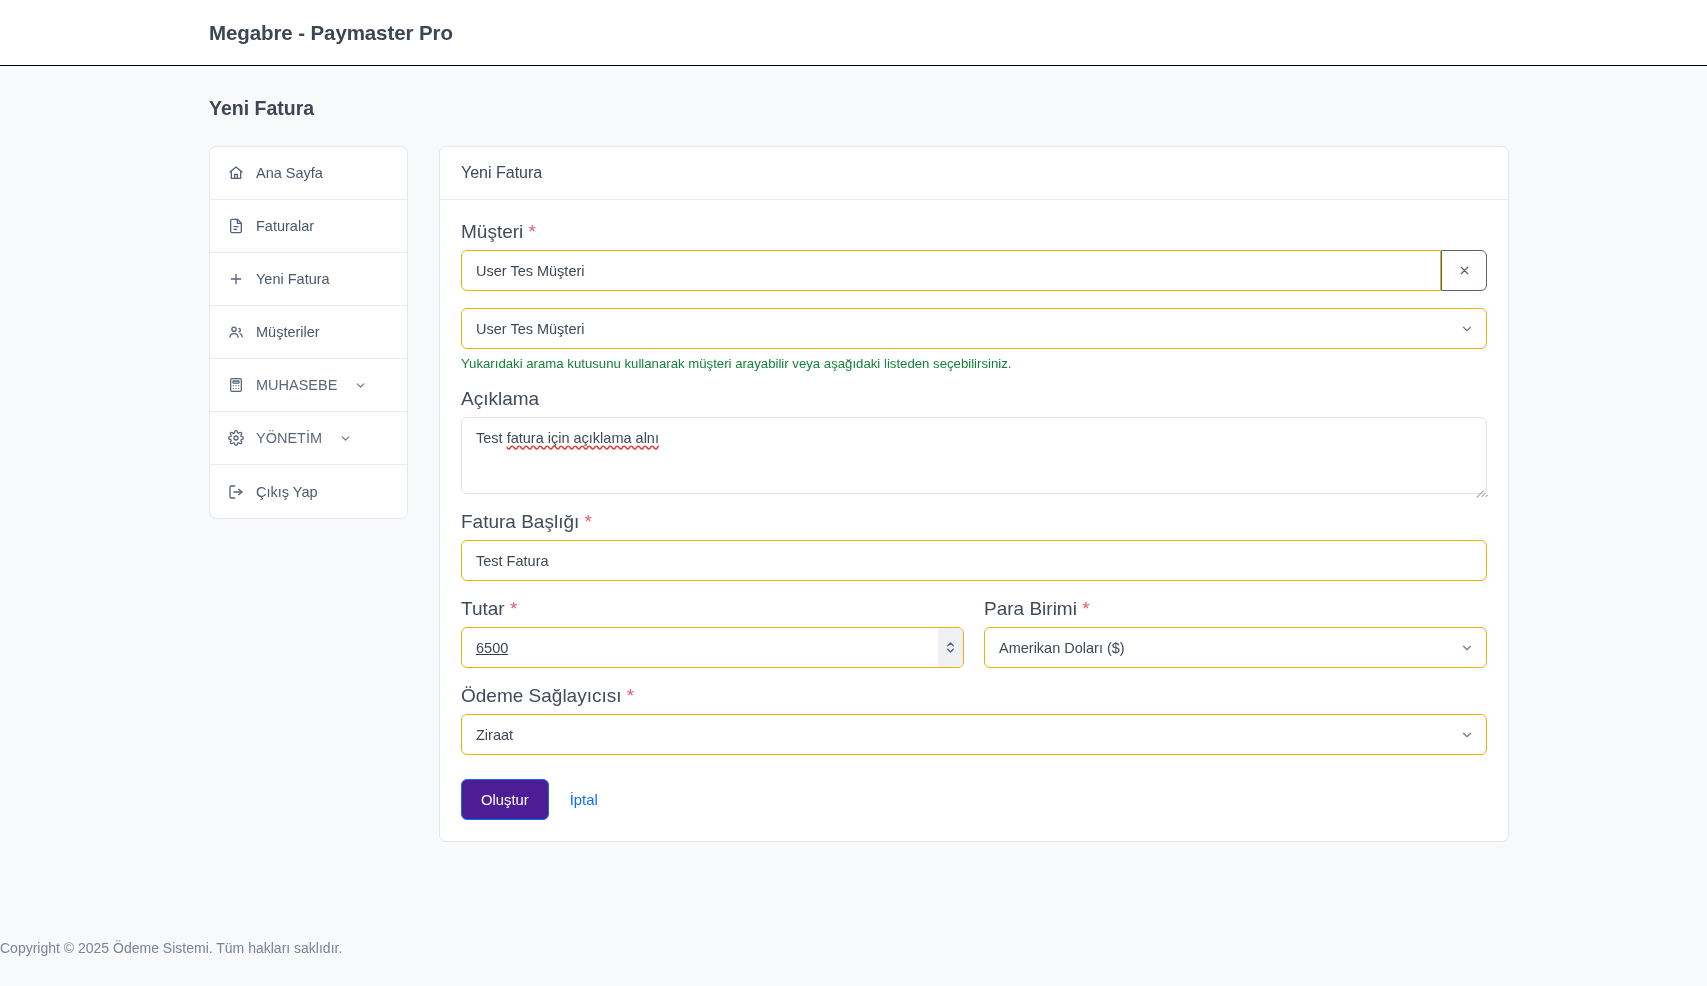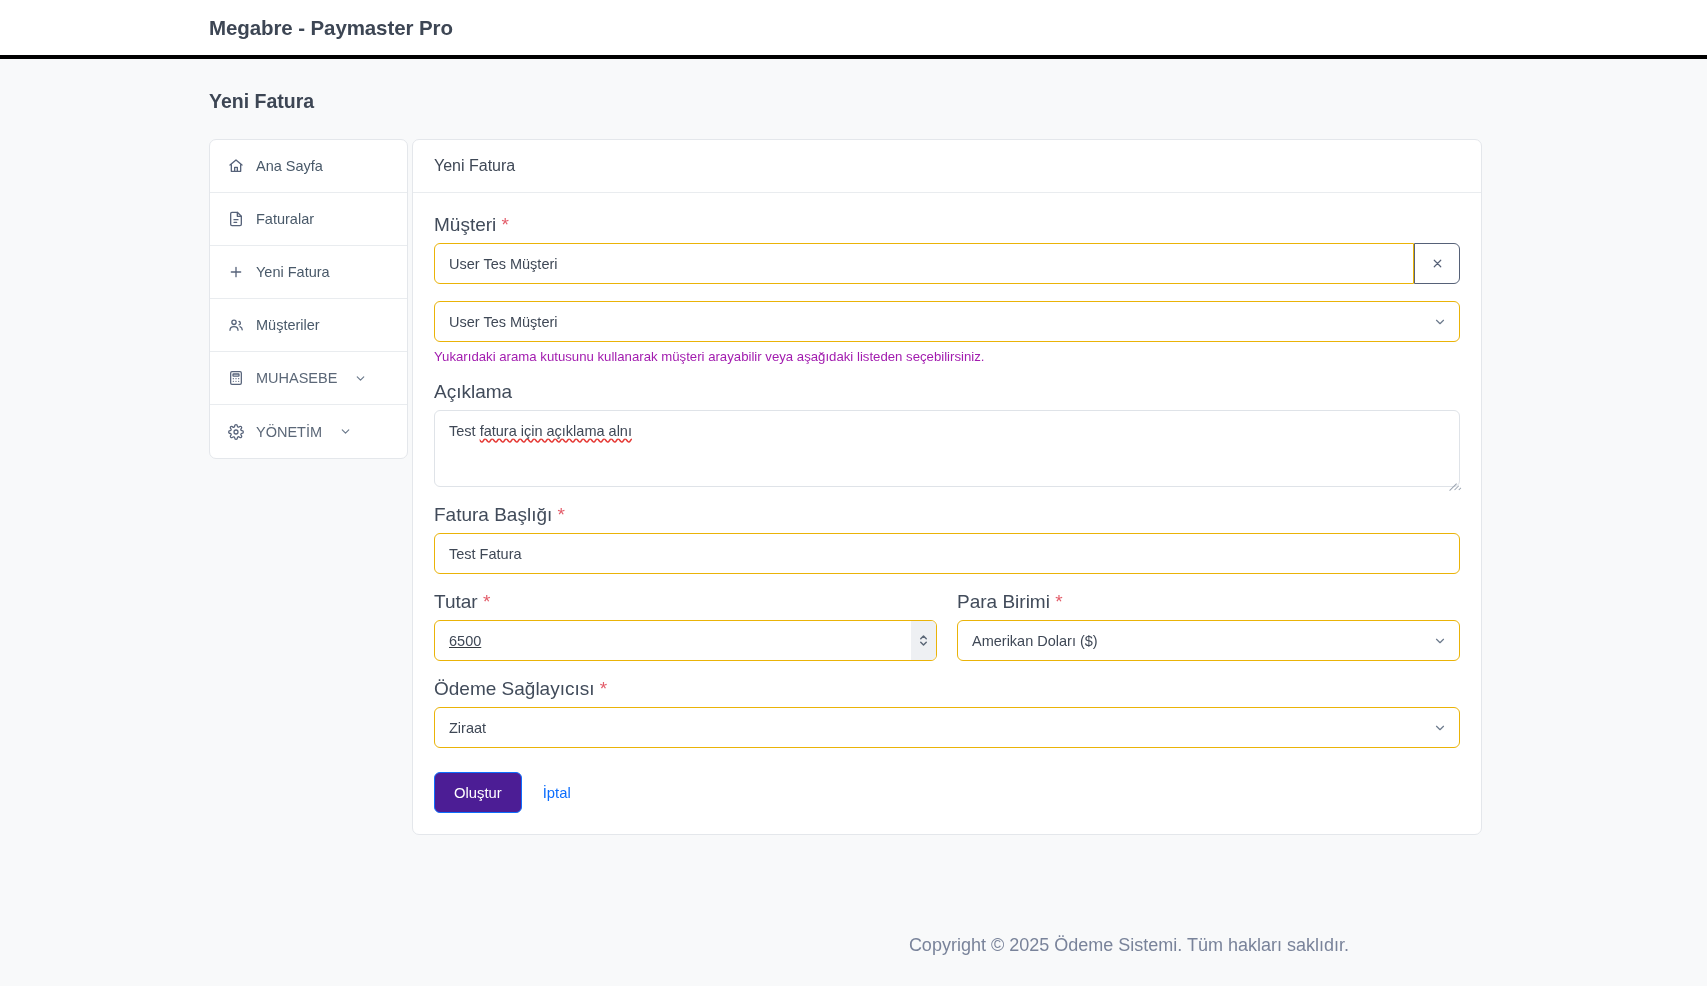--- a/index.html
+++ b/index.html
@@ -9,23 +9,23 @@
     height: 986px;
     background: #f8f9fa;
     font-family: "Liberation Sans", sans-serif;
     color: #343a40;
     overflow: hidden;
     position: relative;
   }
 
   
   .topbar {
-    height: 59px;
-    background: #ffffff;
-    border-bottom: 4px solid #000000;
+    height: 66px;
+    background: #ffffff;
+    border-bottom: 1px solid #000000;
     display: flex;
     align-items: center;
     padding-left: 209px;
   }
   .brand {
     font-size: 20.5px;
     font-weight: 700;
     color: #3d4654;
     letter-spacing: -0.1px;
   }
@@ -37,21 +37,21 @@
     font-size: 19.5px;
     font-weight: 700;
     color: #3d4654;
   }
 
   
   .layout {
     display: flex;
     align-items: flex-start;
     padding: 26px 0 0 209px;
-    gap: 4px;
+    gap: 31px;
   }
 
   
   .sidebar {
     width: 199px;
     background: #ffffff;
     border: 1px solid #e4e7eb;
     border-radius: 7px;
     overflow: hidden;
     flex: 0 0 auto;
@@ -156,21 +156,21 @@
     transform: translateY(-50%);
     color: #6c7a8c;
     pointer-events: none;
     display: flex;
   }
   .chev svg { width: 14px; height: 14px; display: block; }
 
   .hint {
     margin-top: 7px;
     font-size: 13.2px;
-    color: #a21caf;
+    color: #15803d;
   }
 
   .ta-wrap { position: relative; }
   .textarea {
     width: 100%;
     height: 77px;
     border: 1px solid #dfe3e8;
     border-radius: 6px;
     background: #ffffff;
     padding: 10px 14px;
@@ -247,22 +247,21 @@
     font-family: "Liberation Sans", sans-serif;
   }
 
   
   .footer {
     position: absolute;
     right: 0;
     bottom: 0;
     width: 100%;
     padding: 0 358px 30px 0;
-    text-align: right;
-    font-size: 18px;
+    font-size: 14px;
     color: #79839a;
   }
 </style>
 </head>
 <body>
 
 <div class="topbar">
   <span class="brand">Megabre - Paymaster Pro</span>
 </div>
 
@@ -340,20 +339,30 @@
         </svg>
       </span>
       <span>YÖNETİM</span>
       <span class="caret">
         <svg viewBox="0 0 24 24" fill="none" stroke="currentColor" stroke-width="2.2" stroke-linecap="round" stroke-linejoin="round">
             <path d="m6 9 6 6 6-6"></path>
           </svg>
       </span>
     </div>
 
+    <div class="nav-item">
+      <span class="ico">
+        <svg viewBox="0 0 24 24" fill="none" stroke="currentColor" stroke-width="2" stroke-linecap="round" stroke-linejoin="round">
+          <path d="M10 3H5a2 2 0 0 0-2 2v14a2 2 0 0 0 2 2h5"></path>
+            <path d="m16 16 5-4-5-4"></path>
+            <path d="M21 12H9"></path>
+        </svg>
+      </span>
+      <span>Çıkış Yap</span>
+    </div>
 
   </nav>
 
   <section class="card">
 
     <div class="card-head">Yeni Fatura</div>
 
     <div class="card-body">
 
       <div class="field">

